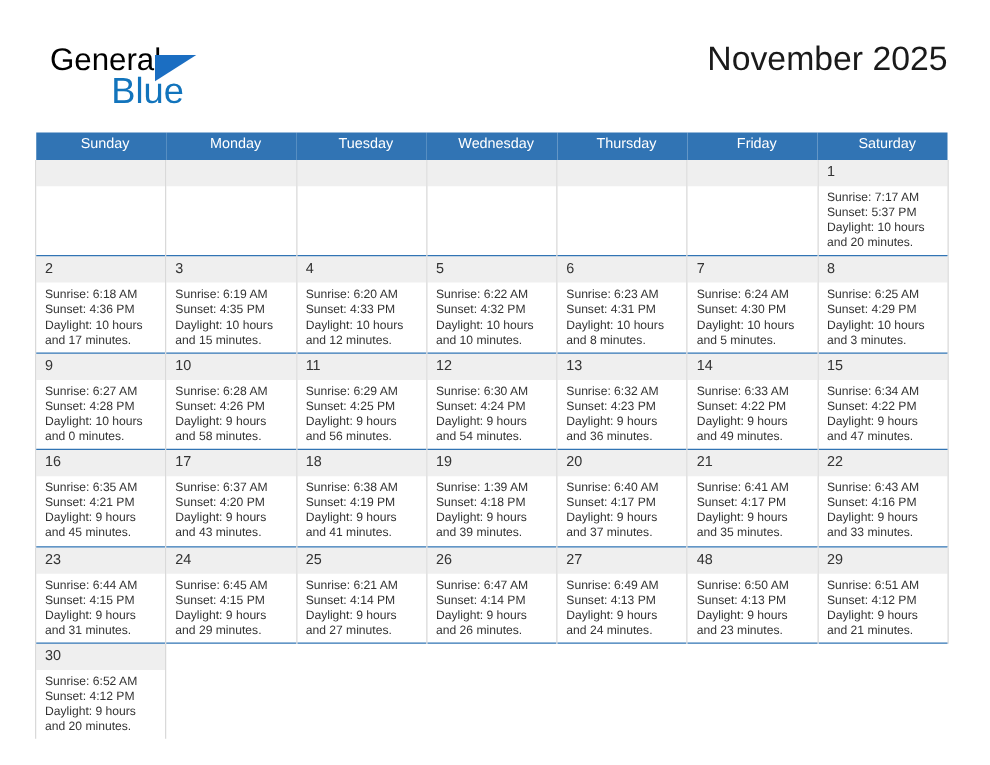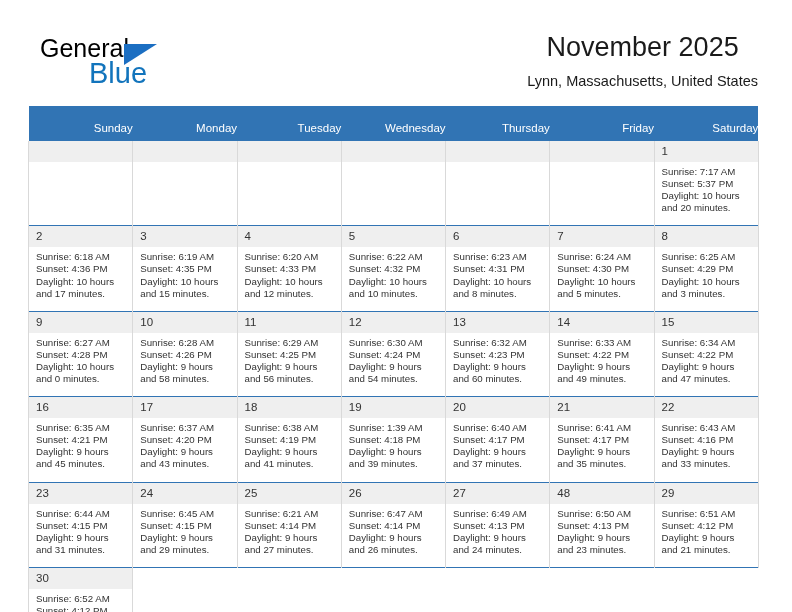--- a/index.html
+++ b/index.html
@@ -98,22 +98,22 @@
     table-layout: fixed;
   }
   .calendar col { width: 104.28px; }
 
   .calendar thead th {
     background: #3174b4;
     color: #ffffff;
     font-weight: normal;
     font-size: 11.5px;
     line-height: 13px;
-    text-align: right;
-    padding: 16px 0 6px 7px;
+    text-align: center;
+    padding: 3px 0 6px 7px;
     border: none;
     font-family: "Liberation Sans", sans-serif;
   }
 
   .calendar tbody td {
     vertical-align: top;
     padding: 0;
     border-top: 1.4px solid #3174b4;
     border-left: 1px solid #d9d9d9;
     border-right: 1px solid #d9d9d9;
@@ -143,21 +143,21 @@
   }
   .blank .daynum,
   .empty-tail .daynum {
     background: #efefef;
     color: transparent;
   }
   .empty-tail .daynum {
     background: transparent;
   }
   .daylines {
-    padding: 4px 4px 11px 7px;
+    padding: 4px 4px 3px 7px;
   }
   .daylines span {
     display: block;
     font-size: 9.7px;
     line-height: 12.1px;
     color: #333333;
     white-space: nowrap;
     font-family: "Liberation Sans", sans-serif;
   }
 </style>
@@ -169,21 +169,20 @@
   <div class="header">
 
     <div class="brand">
       <span class="brand-general">General</span>
       <span class="brand-triangle"></span>
       <span class="brand-blue">Blue</span>
     </div>
 
     <div class="title-block">
       <h1 class="cal-title">November 2025</h1>
-      <p class="cal-subtitle">Lynn, Massachusetts, United States</p>
     </div>
 
   </div>
 
   <table class="calendar">
     <colgroup>
       <col>
         <col>
         <col>
         <col>
@@ -339,21 +338,21 @@
               <span>Daylight: 9 hours</span>
               <span>and 54 minutes.</span>
             </div>
           </td>
           <td>
             <span class="daynum">13</span>
             <div class="daylines">
               <span>Sunrise: 6:32 AM</span>
               <span>Sunset: 4:23 PM</span>
               <span>Daylight: 9 hours</span>
-              <span>and 60 minutes.</span>
+              <span>and 36 minutes.</span>
             </div>
           </td>
           <td>
             <span class="daynum">14</span>
             <div class="daylines">
               <span>Sunrise: 6:33 AM</span>
               <span>Sunset: 4:22 PM</span>
               <span>Daylight: 9 hours</span>
               <span>and 49 minutes.</span>
             </div>

